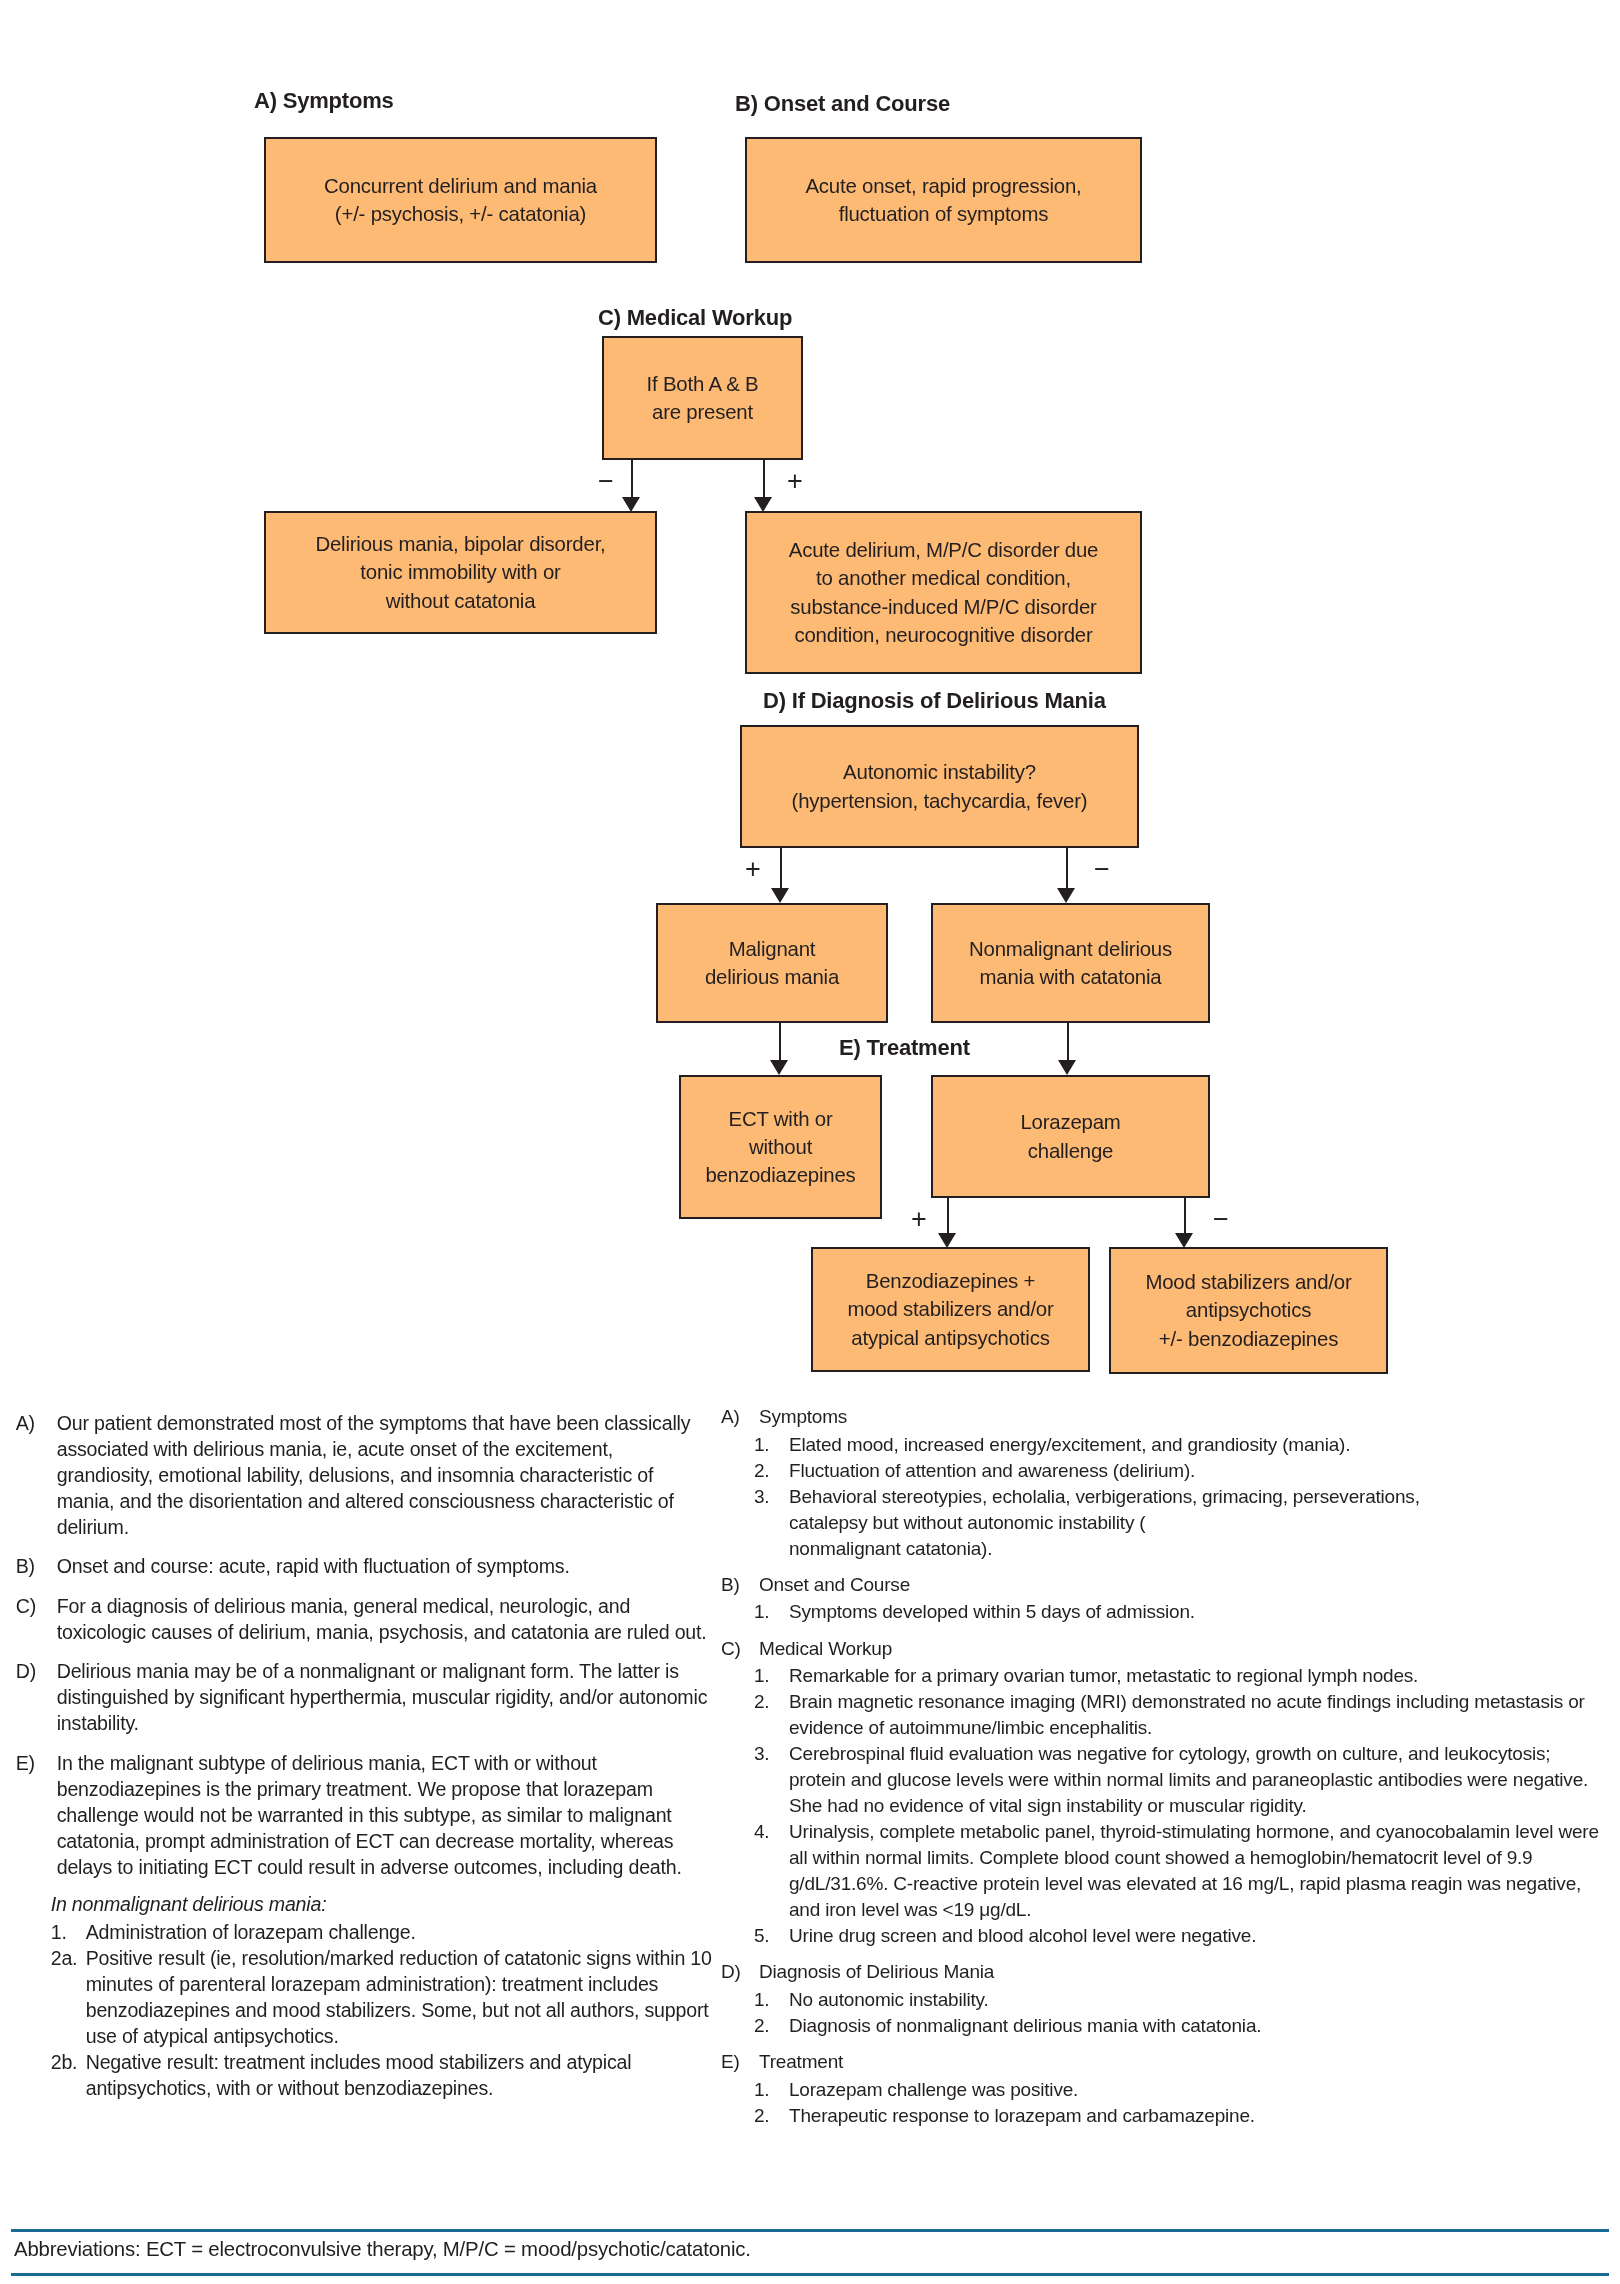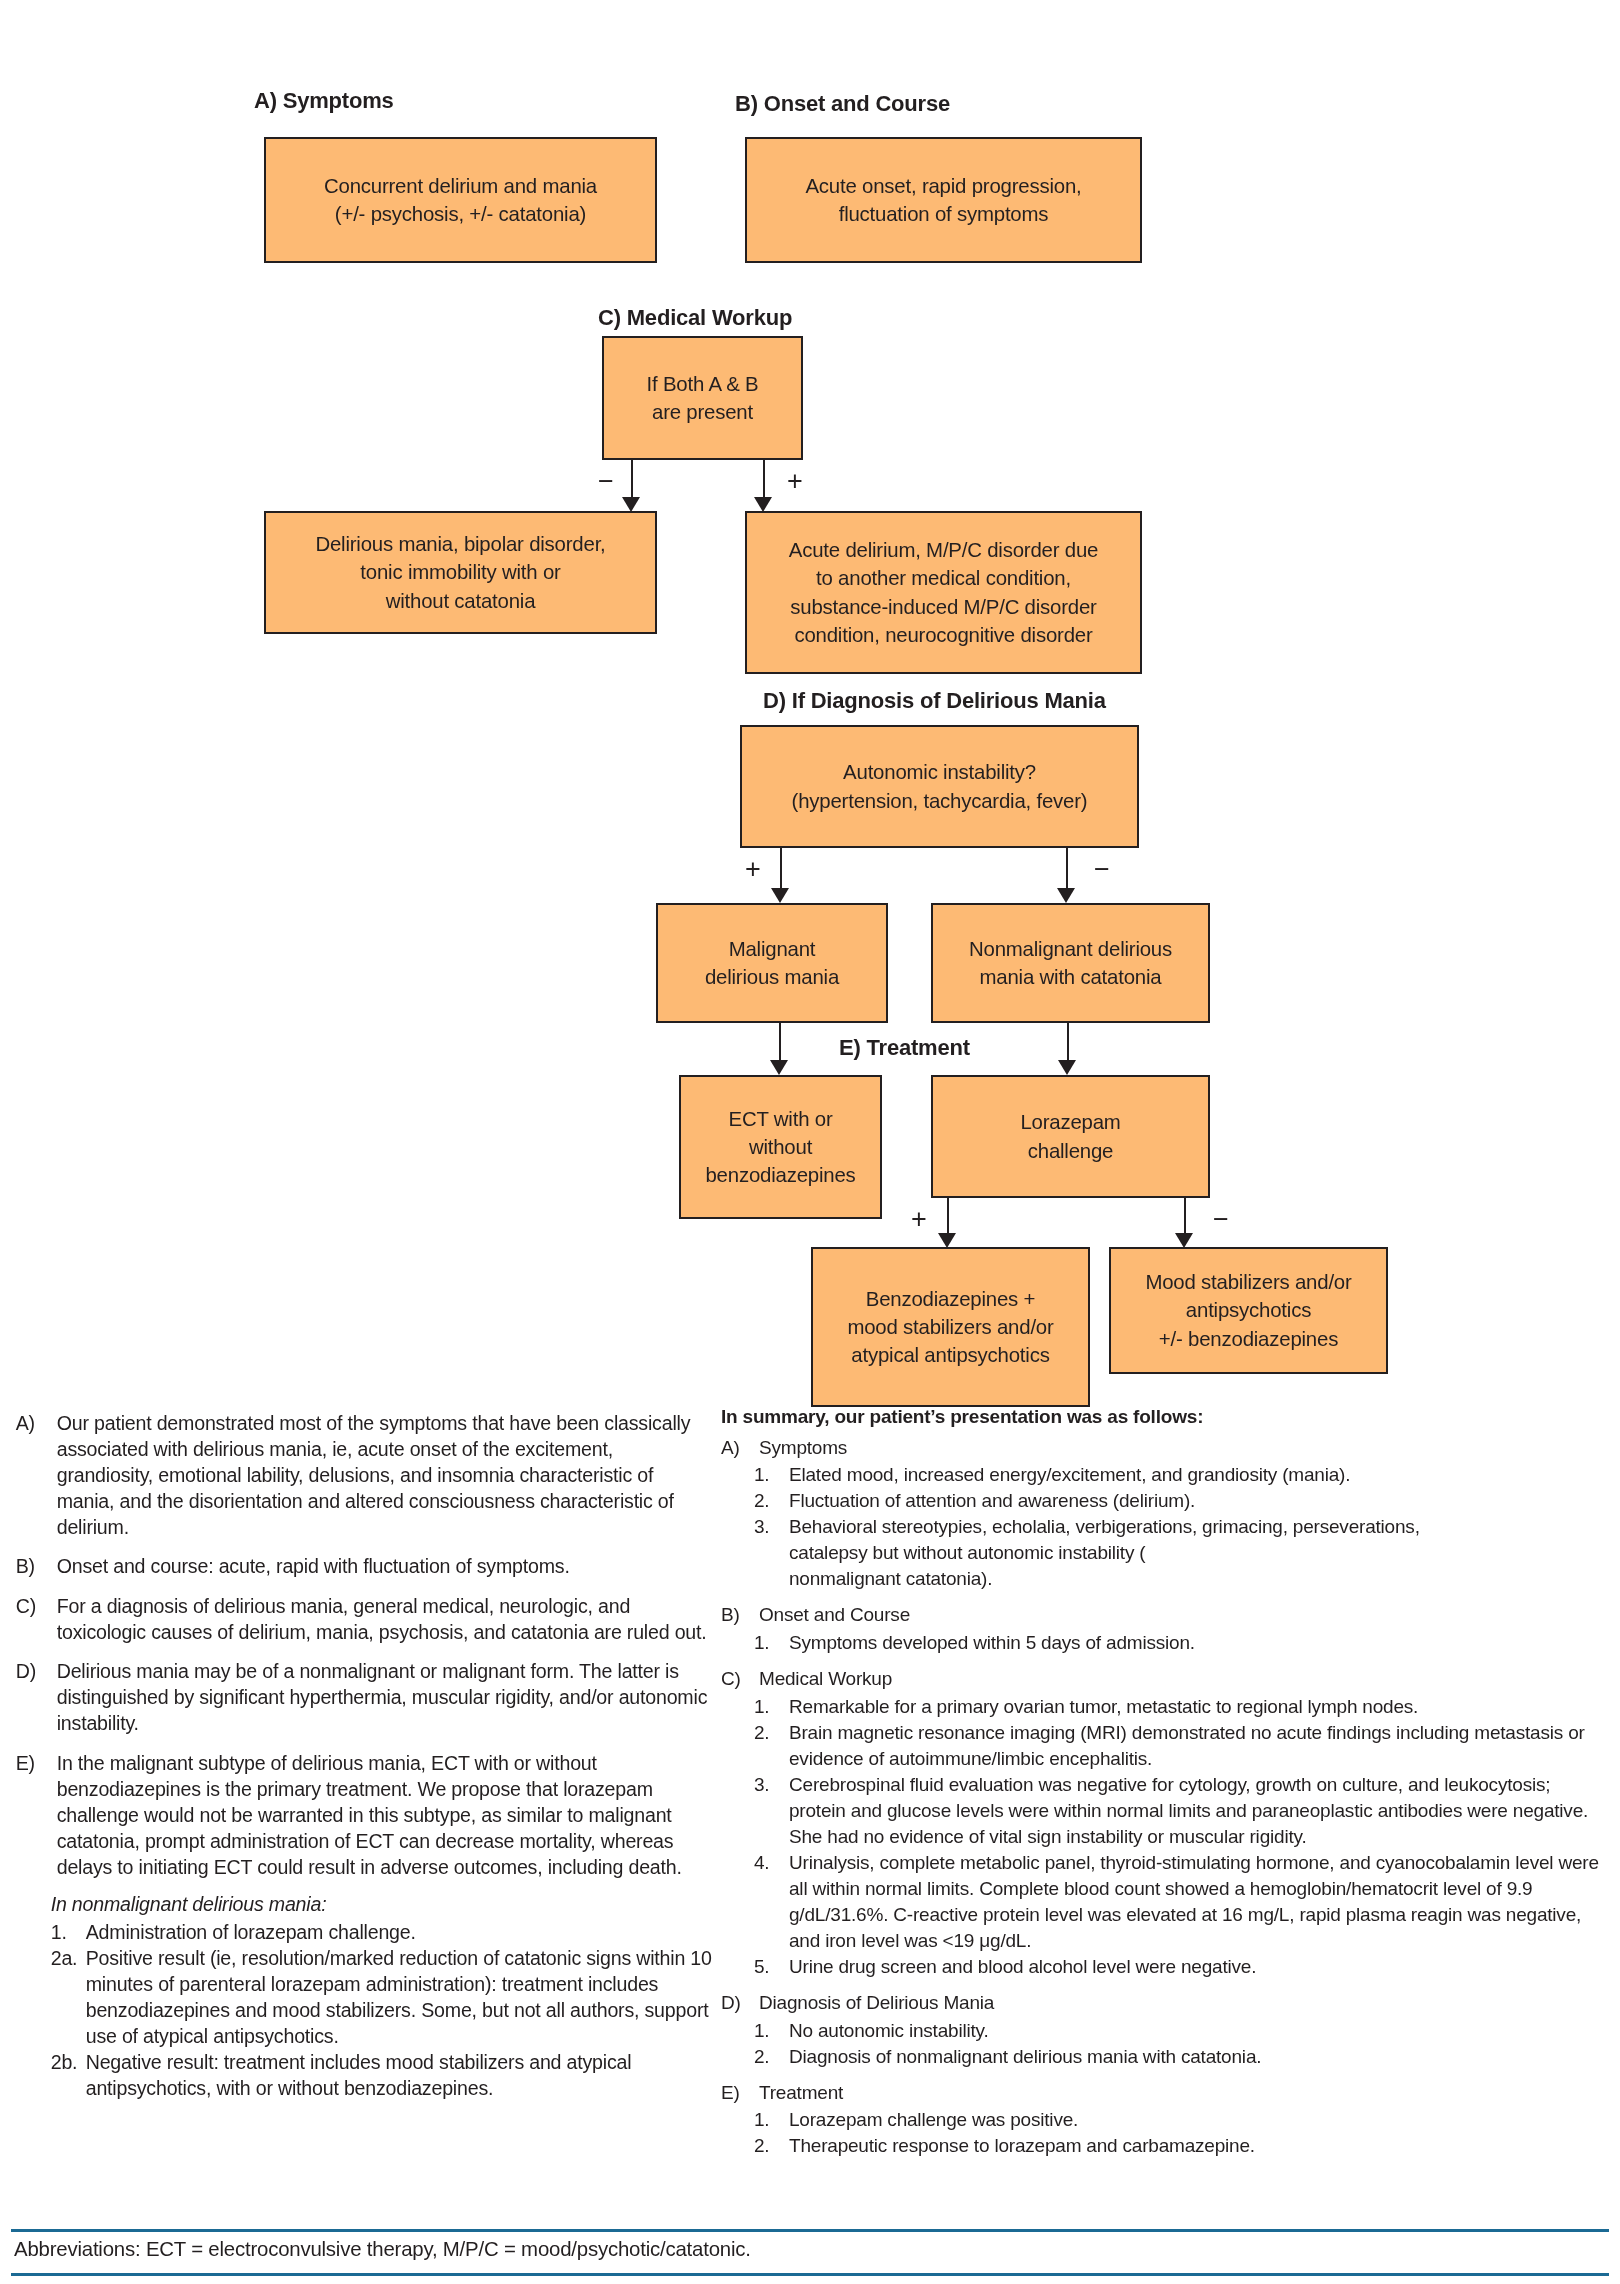--- a/index.html
+++ b/index.html
@@ -46,21 +46,21 @@
   #boxNonmal { left:931px; top:903px; width:279px; height:120px; }
   #arrowEleft  { left:779px;  top:1023px; height:37px; }
   #labelE      { left:839px; top:1035px; }
   #arrowEright { left:1067px; top:1023px; height:37px; }
   #boxECT { left:679px;  top:1075px; width:203px; height:144px; }
   #boxLor { left:931px; top:1075px; width:279px; height:123px; }
   #arrowLplus  { left:947px; top:1198px; height:35px; }
   #lblLplus    { left:911px; top:1206px; }
   #arrowLminus { left:1184px; top:1198px; height:35px; }
   #lblLminus   { left:1213px; top:1206px; }
-  #boxBenzo { left:811px; top:1247px; width:279px; height:160px; }
+  #boxBenzo { left:811px; top:1247px; width:279px; height:125px; }
   #boxMood  { left:1109px; top:1247px; width:279px; height:127px; }
 
   
   .col { position:absolute; font-size:19.6px; line-height:26px; }
   #leftcol  { left:15.7px;  top:1410px; width:697px; }
   #rightcol { left:721px; top:1404px; width:889px; font-size:19px; line-height:26px; }
 
   .litem { display:flex; margin-bottom:13.4px; }
   .lmark { flex:none; width:41px; }
   .ltext { flex:1; white-space:pre-line; }
@@ -209,21 +209,20 @@
         <div class="stext">Positive result (ie, resolution/marked reduction of catatonic signs within 10 minutes of parenteral lorazepam administration): treatment includes benzodiazepines and mood stabilizers. Some, but not all authors, support use of atypical antipsychotics.</div>
       </div>
       <div class="sitem">
         <span class="smark">2b.</span>
         <div class="stext">Negative result: treatment includes mood stabilizers and atypical antipsychotics, with or without benzodiazepines.</div>
       </div>
     </div>
   </div>
 
   <div class="col" id="rightcol">
-    <div class="rhead">In summary, our patient’s presentation was as follows:</div>
 
     <div class="rsec">
       <div class="rsechead">
         <span class="rmark">A)</span>
         <span class="rtitle">Symptoms</span>
       </div>
       <div class="ritems">
         <div class="ritem">
             <span class="rimark">1.</span>
             <div class="ritext">Elated mood, increased energy/excitement, and grandiosity (mania).</div>

